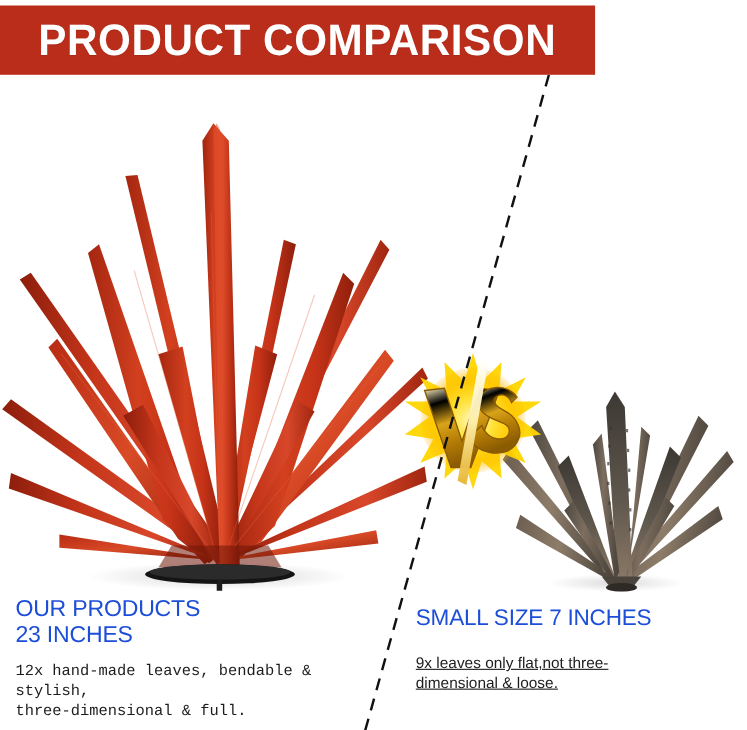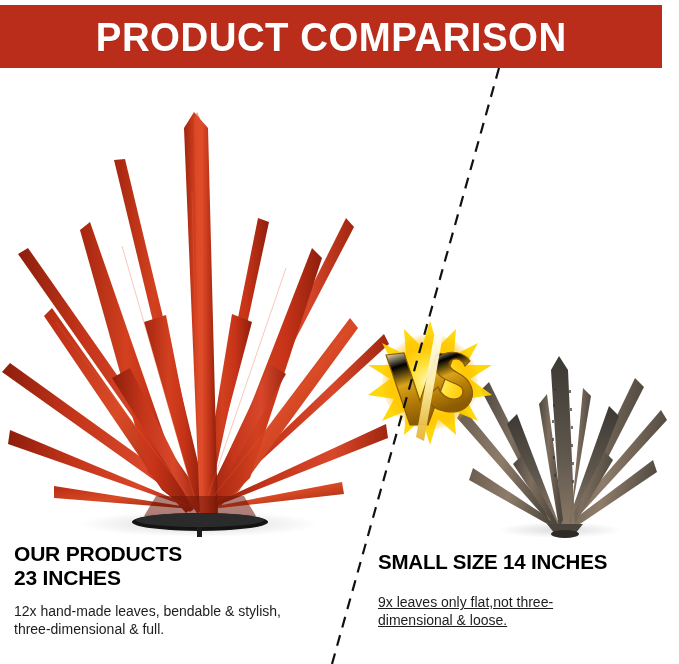--- a/index.html
+++ b/index.html
@@ -17,21 +17,21 @@
     height: 664px;
     background: #ffffff;
     overflow: hidden;
   }
 
   
   .banner {
     position: absolute;
     left: 0;
     top: 5px;
-    width: 662px;
+    width: 541px;
     height: 63px;
     background: #ba2d1b;
     display: flex;
     align-items: center;
     justify-content: center;
     box-sizing: border-box;
   }
   .banner-title {
     color: #ffffff;
     font-family: "Liberation Sans Narrow", "Liberation Sans", sans-serif;
@@ -98,43 +98,43 @@
     left: 14px;
     top: 542px;
     width: 330px;
   }
   .caption-right {
     left: 378px;
     top: 550px;
     width: 292px;
   }
   .caption-head {
-    color: #000000;
+    color: #1d4ed8;
     font-family: "Liberation Sans", sans-serif;
-    font-weight: bold;
+    font-weight: normal;
     font-size: 21px;
     line-height: 1.13;
     letter-spacing: -0.2px;
     margin: 0;
     white-space: pre-line;
   }
   .caption-right .caption-head {
     font-size: 20.5px;
     white-space: nowrap;
   }
   .caption-body {
     color: #1d1d1d;
     font-family: "Liberation Sans", sans-serif;
     font-weight: normal;
     font-size: 14px;
     line-height: 1.28;
     margin: 0;
     white-space: pre-line;
   }
-  .caption-left .caption-body { margin-top: 14px; }
+  .caption-left .caption-body { margin-top: 14px; font-family: Liberation Mono, monospace; }
   .caption-right .caption-body { margin-top: 21px; text-decoration: underline; }
 </style>
 </head>
 <body>
 
 <div id="page">
 
   <div class="banner">
     <div class="banner-title">PRODUCT COMPARISON</div>
   </div>
@@ -327,18 +327,18 @@
   </svg>
 
   <div class="caption caption-left">
     <div class="caption-head">OUR PRODUCTS
 23 INCHES</div>
     <div class="caption-body">12x hand-made leaves, bendable &amp; stylish,
 three-dimensional &amp; full.</div>
   </div>
 
   <div class="caption caption-right">
-    <div class="caption-head">SMALL SIZE 14 INCHES</div>
+    <div class="caption-head">SMALL SIZE 7 INCHES</div>
     <div class="caption-body">9x leaves only flat,not three-
 dimensional &amp; loose.</div>
   </div>
 
 </div>
 
 </body></html>

